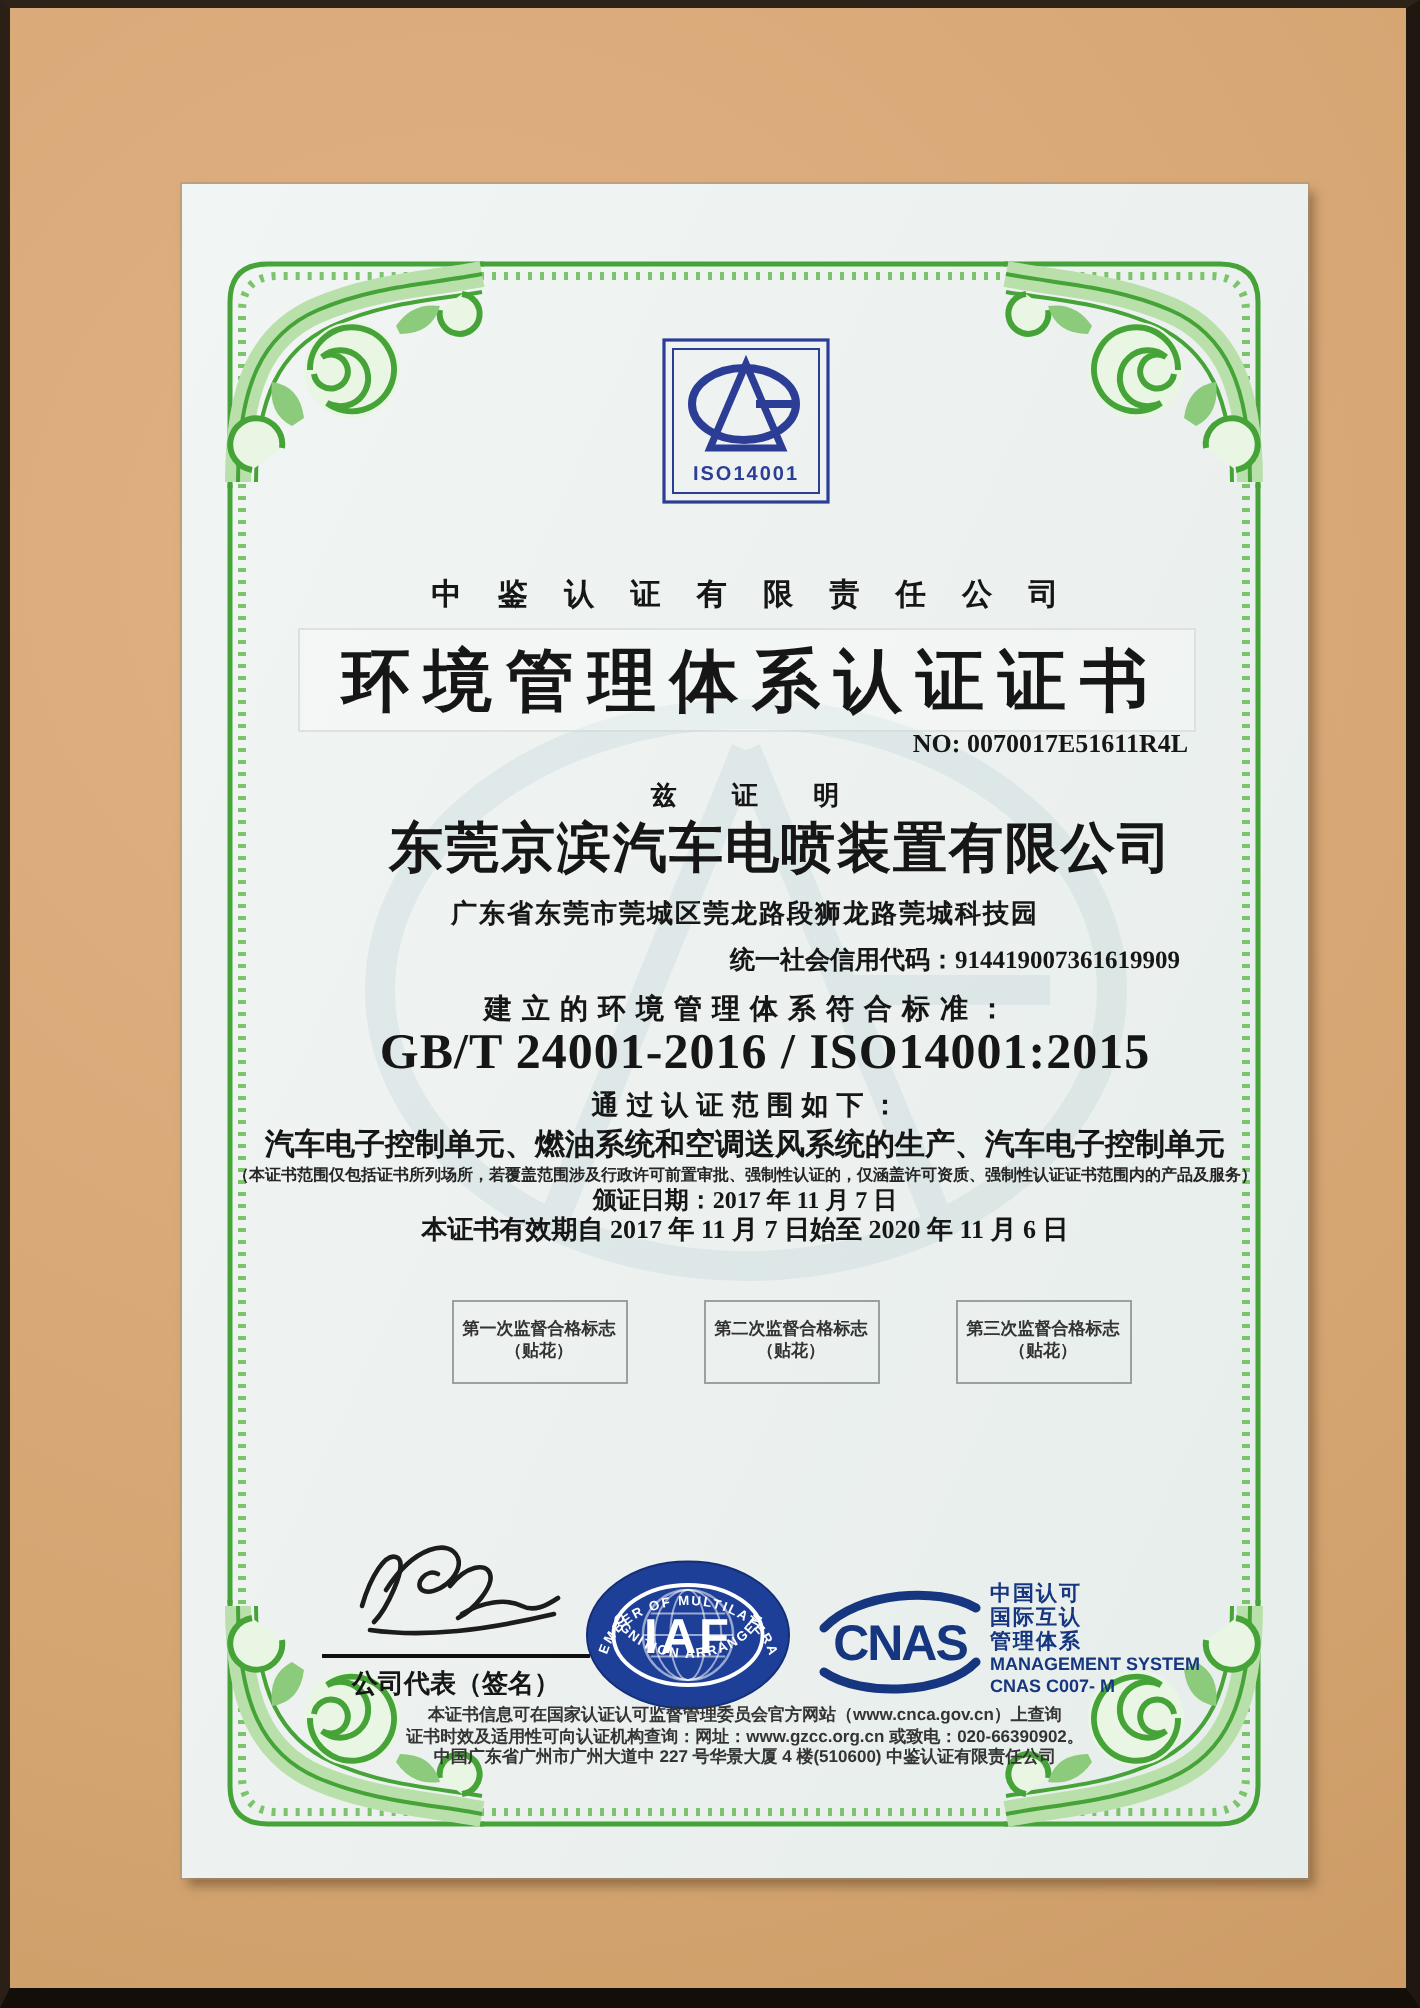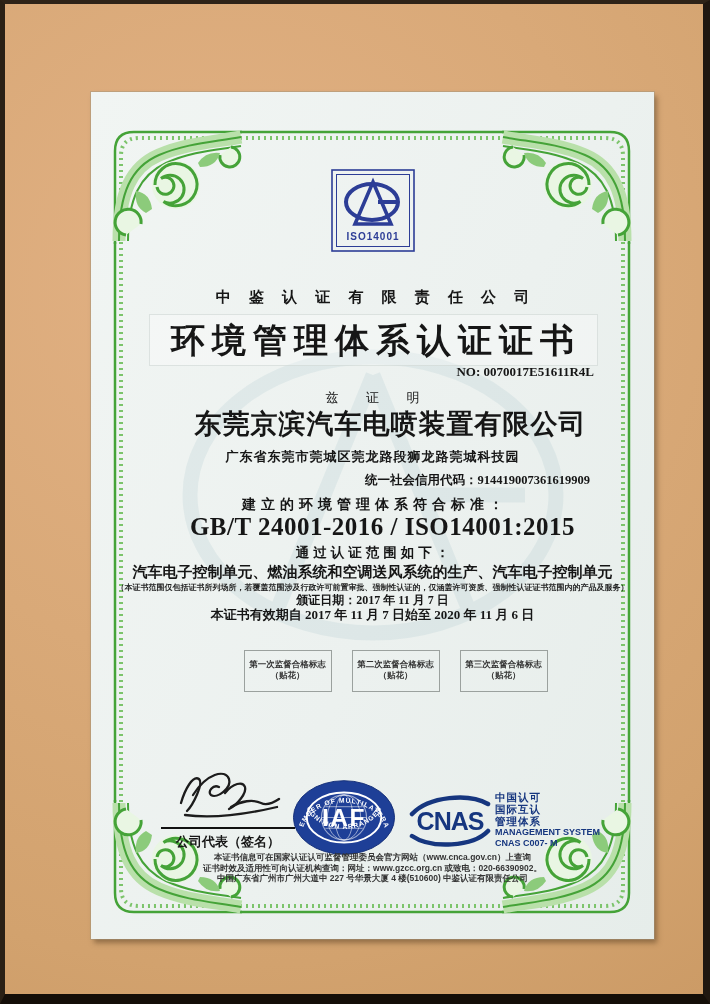--- a/index.html
+++ b/index.html
@@ -21,34 +21,34 @@
   
   .wm{left:82px;top:238px;width:400px;height:330px;opacity:.15;}
   
   .logobox{left:240px;top:77px;width:84px;height:83px;border-radius:20px;}
   
   .issuer{top:196px;font-size:15px;font-weight:bold;letter-spacing:7px;text-indent:7px;}
   .emboss{left:58px;top:222px;width:447px;height:50px;border:1px solid rgba(200,210,205,.55);
     background:rgba(255,255,255,.3);}
   .title{top:226px;font-size:34px;font-weight:bold;letter-spacing:7px;text-indent:7px;}
   .certno{top:272px;right:60px;font-size:13px;font-weight:bold;}
-  .certify{top:297px;font-size:13px;font-weight:normal;letter-spacing:12px;text-indent:12px;}
+  .certify{top:297px;font-size:13px;font-weight:bold;letter-spacing:12px;text-indent:12px;}
   .company{top:314px;font-size:27px;font-weight:600;letter-spacing:1px;padding-left:36px;}
   .address{top:356px;font-size:13px;font-weight:bold;letter-spacing:1px;}
   .credit{top:380px;right:64px;font-size:12.5px;font-weight:bold;}
   .stdintro{top:404px;font-size:14px;font-weight:bold;letter-spacing:5px;text-indent:5px;}
   .standard{top:421px;font-size:25px;font-weight:bold;letter-spacing:.5px;padding-left:20px;}
   .scopeintro{top:452px;font-size:13.5px;font-weight:bold;letter-spacing:4px;text-indent:4px;}
   .scope{top:471px;font-size:15px;font-weight:bold;}
   .note{top:490px;font-size:8px;font-weight:bold;color:#252525;}
   .issuedate{top:500px;font-size:12px;font-weight:bold;}
   .validity{top:514px;font-size:13px;font-weight:bold;}
   .surv{top:532px;font-size:13px;font-weight:bold;}
   
-  .stamprow{top:558px;left:0;right:0;display:flex;justify-content:center;gap:20px;margin-left:46px;}
+  .stamprow{top:558px;left:0;right:0;display:flex;justify-content:center;gap:38px;margin-left:46px;}
   .stampbox{width:88px;height:42px;border:1px solid #9ba19e;box-sizing:border-box;
     text-align:center;font-size:8.5px;font-weight:bold;color:#333;padding-top:8px;line-height:11px;}
   
   .sig{left:80px;top:673px;width:118px;height:56px;}
   .sigline{left:70px;top:735px;width:134px;border-top:2px solid #111;}
   .siglabel{left:62px;top:741px;width:150px;text-align:center;font-size:13px;font-weight:bold;}
   .iaf{left:201px;top:687px;width:104px;height:77px;}
   .cnas{left:318px;top:701px;width:82px;height:54px;}
   .cnastext{left:404px;top:699px;width:140px;color:#16367f;font-weight:bold;}
   .cnastext .zh{font-size:10.5px;line-height:12px;letter-spacing:1px;}

